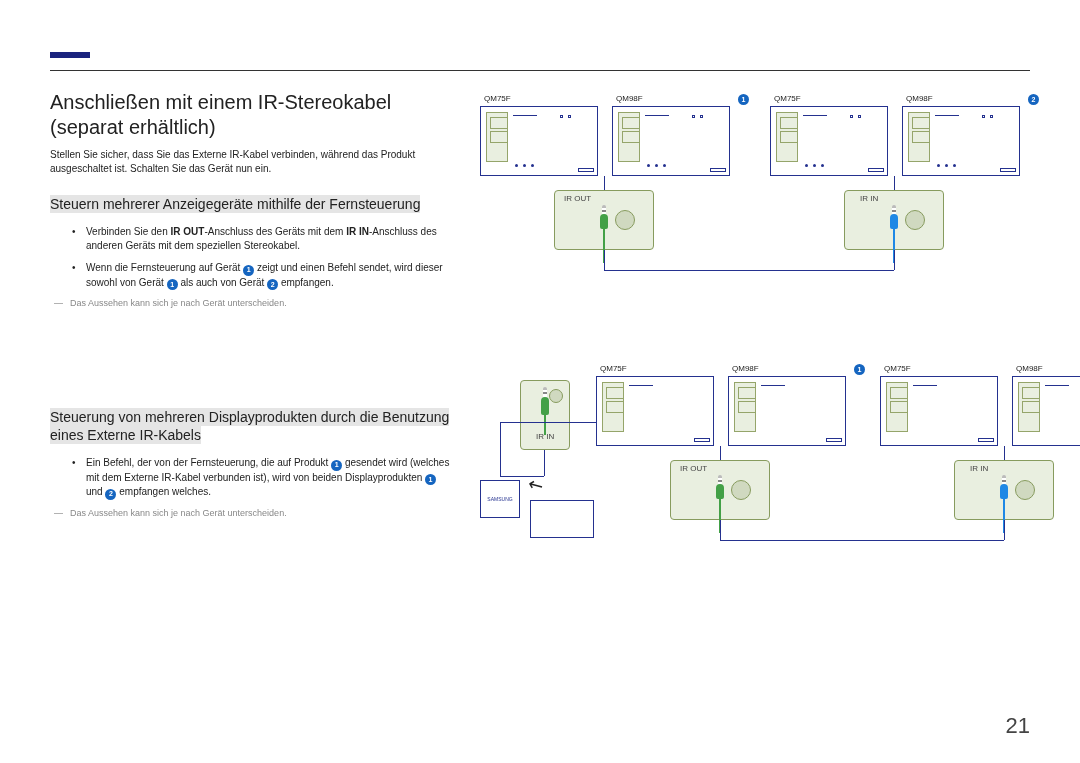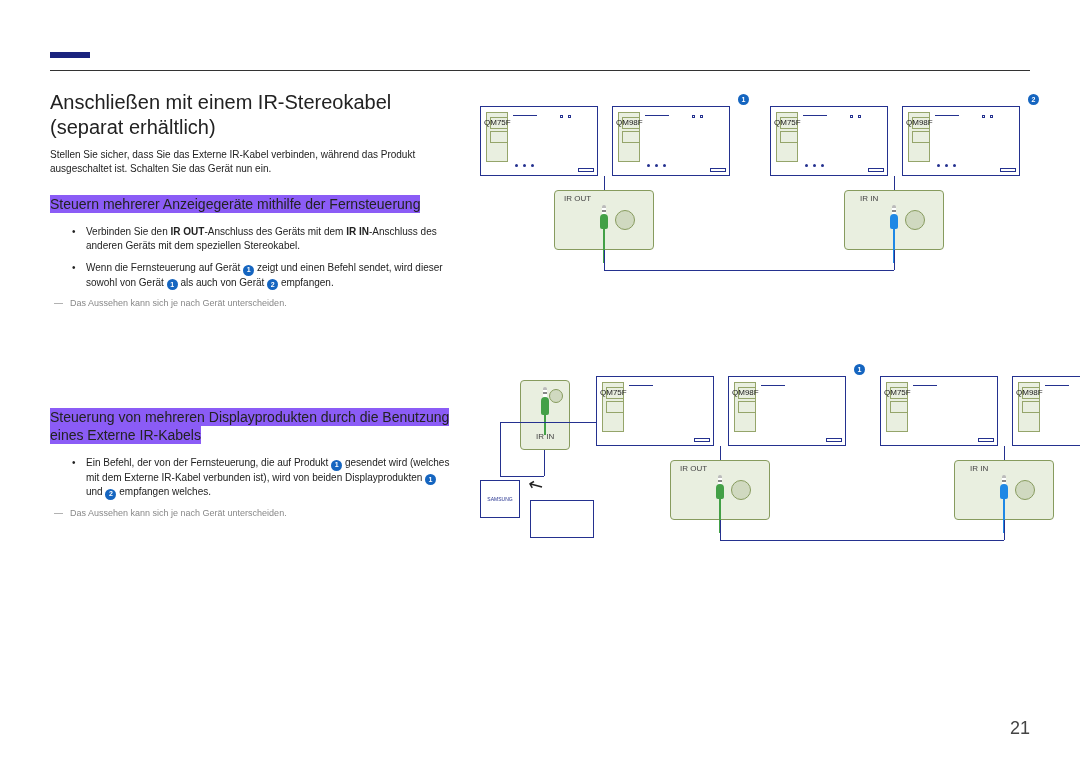--- a/index.html
+++ b/index.html
@@ -14,21 +14,21 @@
 }
 .top-rule { position: absolute; top: 70px; left: 50px; right: 50px; height: 1px; background: #333; }
 .accent-bar { position: absolute; top: 52px; left: 50px; width: 40px; height: 6px; background: #1a237e; }
 .page-layout { display: flex; gap: 30px; margin-top: 40px; }
 .text-col { width: 400px; flex-shrink: 0; }
 .diagram-col { flex: 1; font-size: 7px; color: #24318f; position: relative; }
 
 h1 { font-size: 20px; font-weight: 500; line-height: 1.25; margin-bottom: 8px; }
 .bodytext { font-size: 10px; line-height: 1.35; margin-bottom: 20px; }
 h2 { font-size: 14px; font-weight: 400; line-height: 1.3; margin-bottom: 12px; }
-.hl { background: #8b5cf6; display: inline; padding: 1px 0; }
+.hl { background: #e5e5e5; display: inline; padding: 1px 0; }
 ul.bullets { list-style: none; margin: 0 0 6px 0; }
 ul.bullets li { position: relative; font-size: 10px; line-height: 1.4; padding-left: 36px; margin-bottom: 8px; }
 ul.bullets li::before { content: "•"; position: absolute; left: 22px; top: 0; }
 .note { font-size: 9px; color: #888; padding-left: 20px; position: relative; margin-bottom: 20px; }
 .note::before { content: "―"; position: absolute; left: 4px; top: 0; color: #888; }
 
 .num-badge {
   display: inline-flex; width: 11px; height: 11px; border-radius: 50%;
   align-items: center; justify-content: center;
   font-size: 7px; font-weight: bold; color: #fff; vertical-align: -1px;
@@ -51,21 +51,21 @@
   content: ""; position: absolute; left: 3px; width: 16px; height: 10px;
   border: 0.5px solid #95a56a;
 }
 .device-box .panel::before { top: 4px; }
 .device-box .panel::after  { top: 18px; }
 .device-box .dot { position: absolute; width: 3px; height: 3px; border-radius: 50%; background: #24318f; }
 .device-box .slot { position: absolute; right: 3px; bottom: 3px; width: 16px; height: 4px; border: 0.5px solid #24318f; }
 .device-box .l1 { position: absolute; left: 32px; top: 8px; width: 24px; border-top: 0.5px solid #24318f; }
 .device-box .sq { position: absolute; width: 3px; height: 3px; border: 0.5px solid #24318f; }
 
-.label { position: absolute; font-size: 8px; color: #222; margin-top: 24px; }
+.label { position: absolute; font-size: 8px; color: #222; }
 .badge-pos { position: absolute; }
 
 
 .plug-card {
   position: absolute; width: 100px; height: 60px;
   border: 1px solid #879b5e; border-radius: 4px;
   background: #e9efe0; display: flex; align-items: center; justify-content: center;
 }
 .plug-card .lens {
   width: 20px; height: 20px; border-radius: 50%;
@@ -96,21 +96,21 @@
 
 .ir-in-mini {
   position: absolute; width: 50px; height: 70px;
   border: 1px solid #879b5e; border-radius: 4px; background: #e9efe0;
 }
 .remote-box { position: absolute; width: 40px; height: 38px; border: 1px solid #24318f; background: #fff; display: flex; align-items: center; justify-content: center; }
 .remote-box span { font-size: 5px; color: #24318f; }
 .remote-blank { position: absolute; width: 64px; height: 38px; border: 1px solid #24318f; background: #fff; }
 .arrow { position: absolute; font-size: 18px; color: #222; }
 
-.page-num { position: absolute; right: 50px; bottom: 24px; font-size: 18px; font-weight: 300; color: #444; }
+.page-num { position: absolute; right: 50px; bottom: 24px; font-size: 22px; font-weight: 300; color: #444; }
 .second-section { margin-top: 100px; }
 </style>
 </head>
 <body>
 
 <div class="accent-bar"></div>
 <div class="top-rule"></div>
 
 <div class="page-layout">
 

